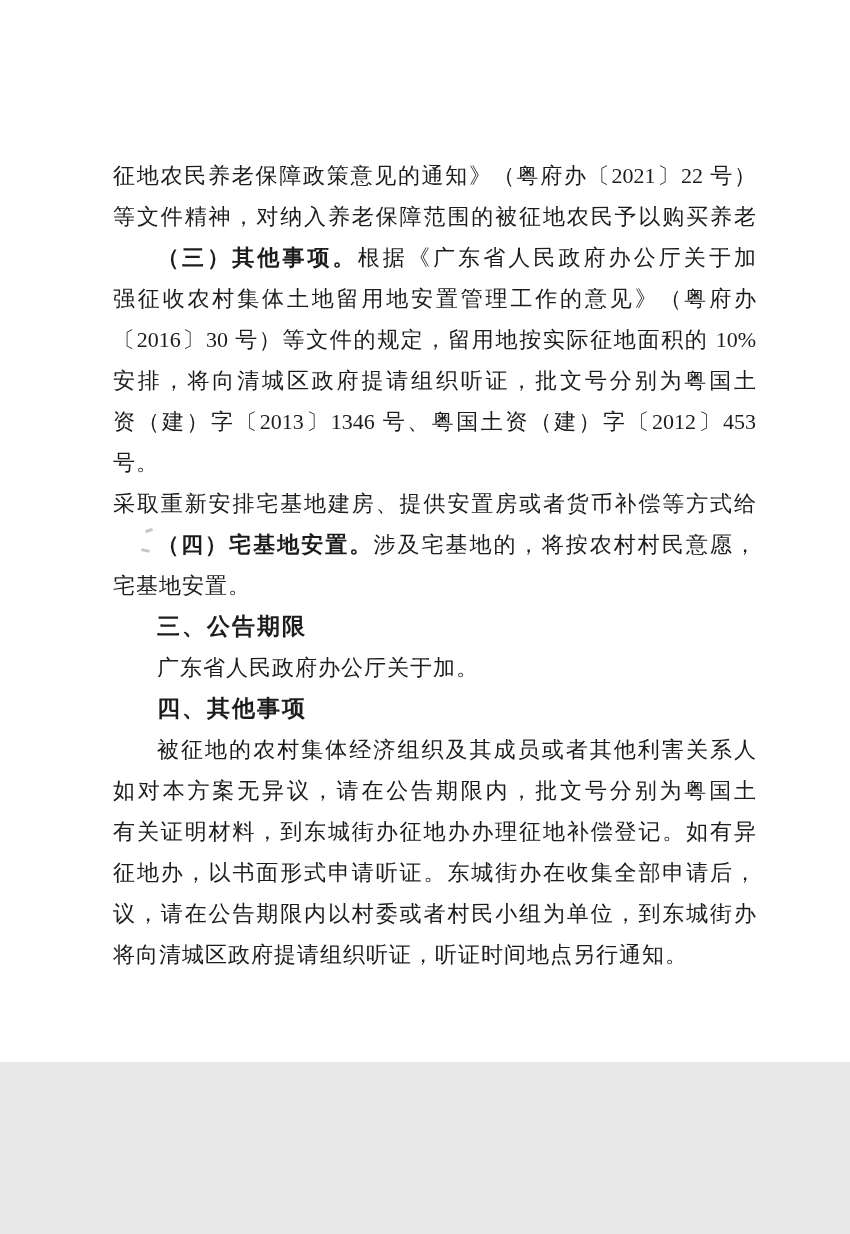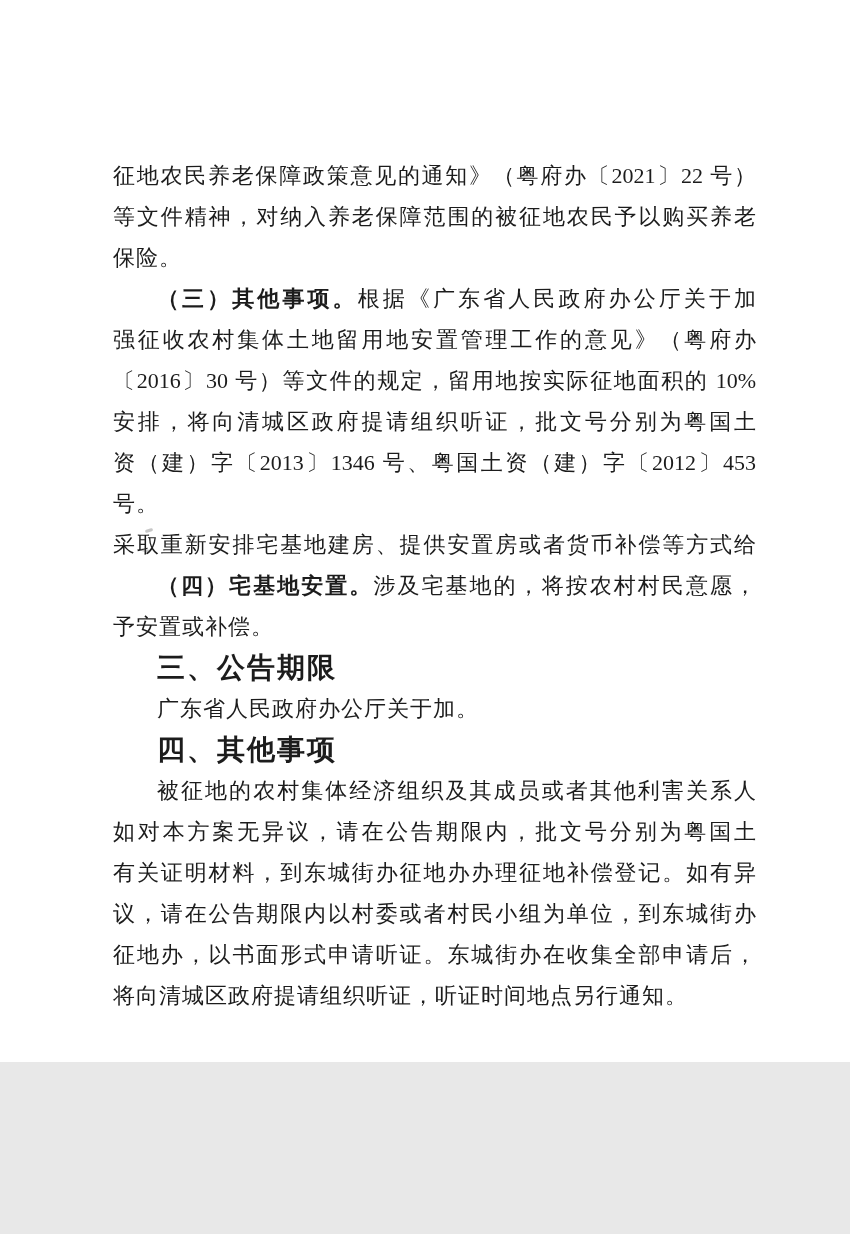--- a/index.html
+++ b/index.html
@@ -35,21 +35,21 @@
     text-align: justify;
     text-align-last: justify;
     letter-spacing: 0;
   }
   .doc-line.indent {
     text-indent: 44px;
   }
   .doc-line.heading {
     font-family: "Liberation Sans", "DejaVu Sans", sans-serif;
     font-weight: 700;
-    font-size: 28px;
+    font-size: 23px;
     letter-spacing: 2px;
   }
   .doc-line .bold-run {
     font-weight: 700;
   }
   .page-num {
     position: absolute;
     left: 115px;
     top: 1101px;
     font-size: 21px;
@@ -65,36 +65,35 @@
   .smudge.s1 { left: 145px; top: 529px; width: 8px; height: 3px; transform: rotate(-18deg); }
   .smudge.s2 { left: 141px; top: 549px; width: 9px; height: 3px; transform: rotate(12deg); }
 </style>
 </head>
 <body>
 
 <div class="page">
   <div class="content" id="doc-lines">
       <div class="doc-line justify"><span class="text-run">征地农民养老保障政策意见的通知》（粤府办〔2021〕22 号）</span></div>
       <div class="doc-line justify"><span class="text-run">等文件精神，对纳入养老保障范围的被征地农民予以购买养老</span></div>
-      <div class="doc-line"><span class="text-run">保险。</span></div>
       <div class="doc-line justify indent"><span class="bold-run">（三）其他事项。</span><span class="text-run">根据《广东省人民政府办公厅关于加</span></div>
       <div class="doc-line justify"><span class="text-run">强征收农村集体土地留用地安置管理工作的意见》（粤府办</span></div>
       <div class="doc-line justify"><span class="text-run">〔2016〕30 号）等文件的规定，留用地按实际征地面积的 10%</span></div>
       <div class="doc-line justify"><span class="text-run">安排，将向清城区政府提请组织听证，批文号分别为粤国土</span></div>
       <div class="doc-line justify"><span class="text-run">资（建）字〔2013〕1346 号、粤国土资（建）字〔2012〕453</span></div>
       <div class="doc-line"><span class="text-run">号。</span></div>
       <div class="doc-line justify"><span class="text-run">采取重新安排宅基地建房、提供安置房或者货币补偿等方式给</span></div>
       <div class="doc-line justify indent"><span class="bold-run">（四）宅基地安置。</span><span class="text-run">涉及宅基地的，将按农村村民意愿，</span></div>
-      <div class="doc-line"><span class="text-run">予安置或补偿。</span></div>
+      <div class="doc-line"><span class="text-run">宅基地安置。</span></div>
       <div class="doc-line indent heading"><span class="bold-run">三、公告期限</span></div>
       <div class="doc-line indent"><span class="text-run">广东省人民政府办公厅关于加。</span></div>
       <div class="doc-line indent heading"><span class="bold-run">四、其他事项</span></div>
       <div class="doc-line justify indent"><span class="text-run">被征地的农村集体经济组织及其成员或者其他利害关系人</span></div>
       <div class="doc-line justify"><span class="text-run">如对本方案无异议，请在公告期限内，批文号分别为粤国土</span></div>
       <div class="doc-line justify"><span class="text-run">有关证明材料，到东城街办征地办办理征地补偿登记。如有异</span></div>
+      <div class="doc-line justify"><span class="text-run">征地办，以书面形式申请听证。东城街办在收集全部申请后，</span></div>
       <div class="doc-line justify"><span class="text-run">议，请在公告期限内以村委或者村民小组为单位，到东城街办</span></div>
-      <div class="doc-line justify"><span class="text-run">征地办，以书面形式申请听证。东城街办在收集全部申请后，</span></div>
       <div class="doc-line"><span class="text-run">将向清城区政府提请组织听证，听证时间地点另行通知。</span></div>
     </div>
   <div class="smudge s1"></div>
   <div class="smudge s2"></div>
   <div class="page-num">- 2 -</div>
 </div>
 
 </body></html>

